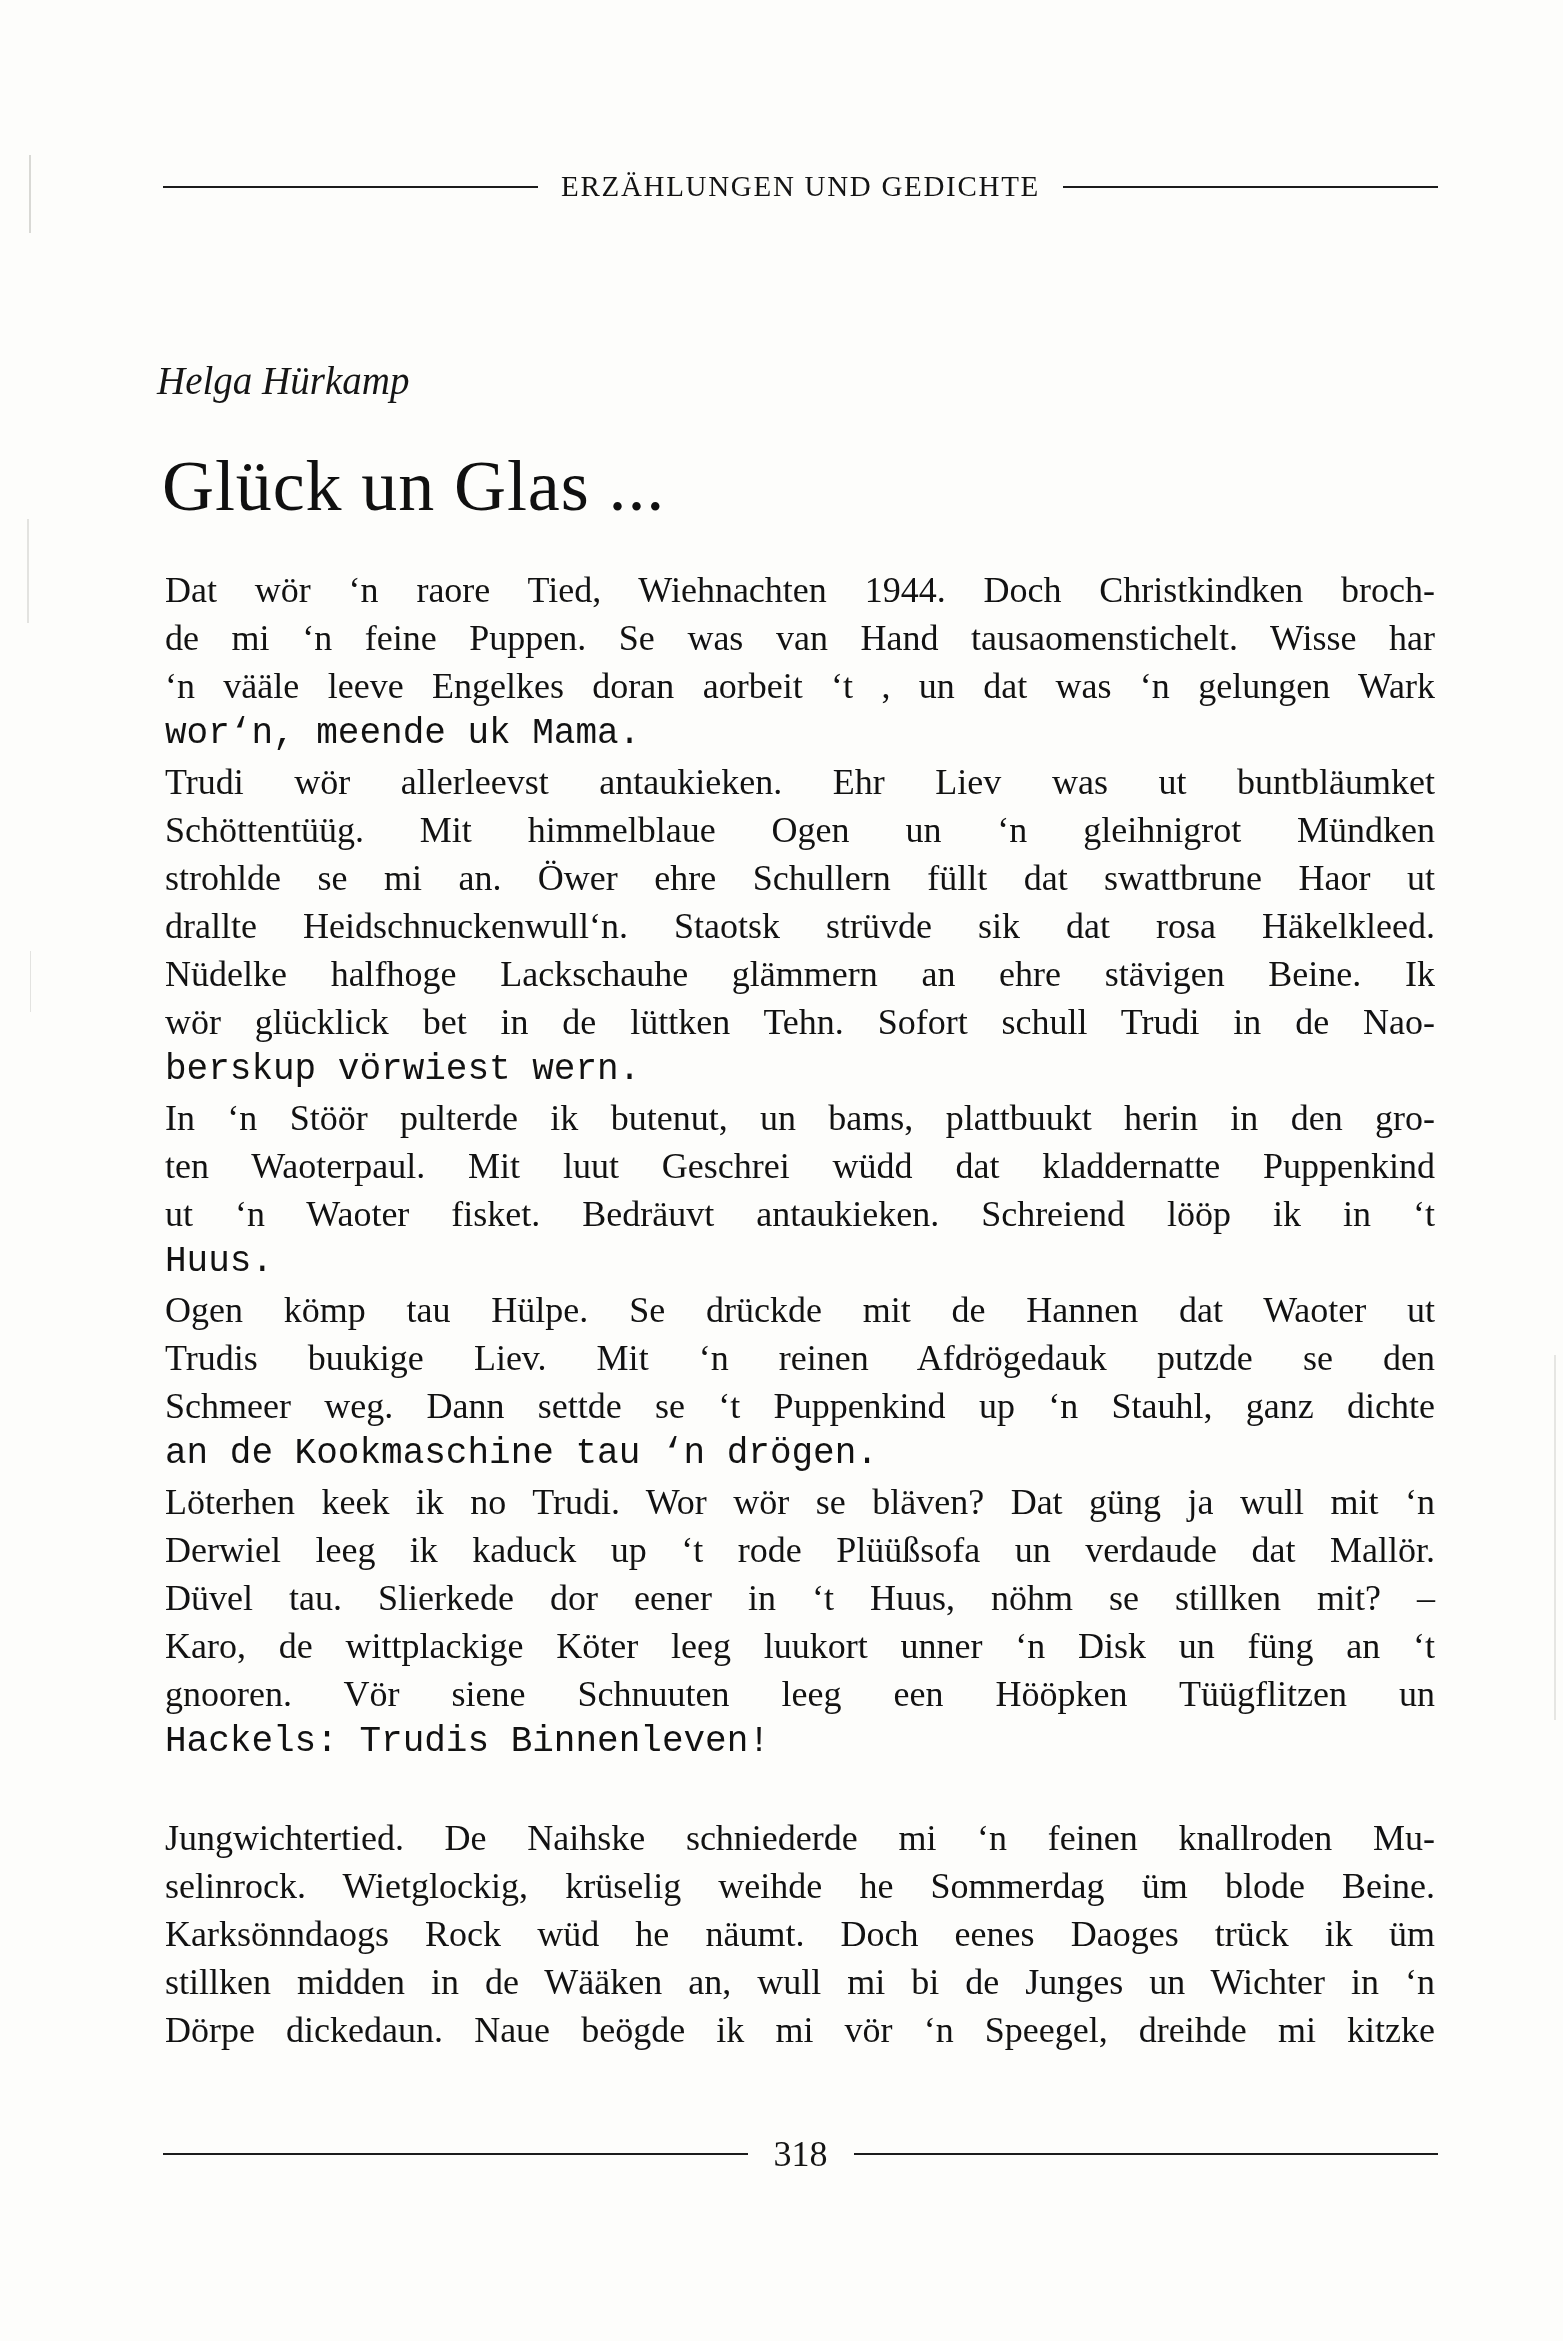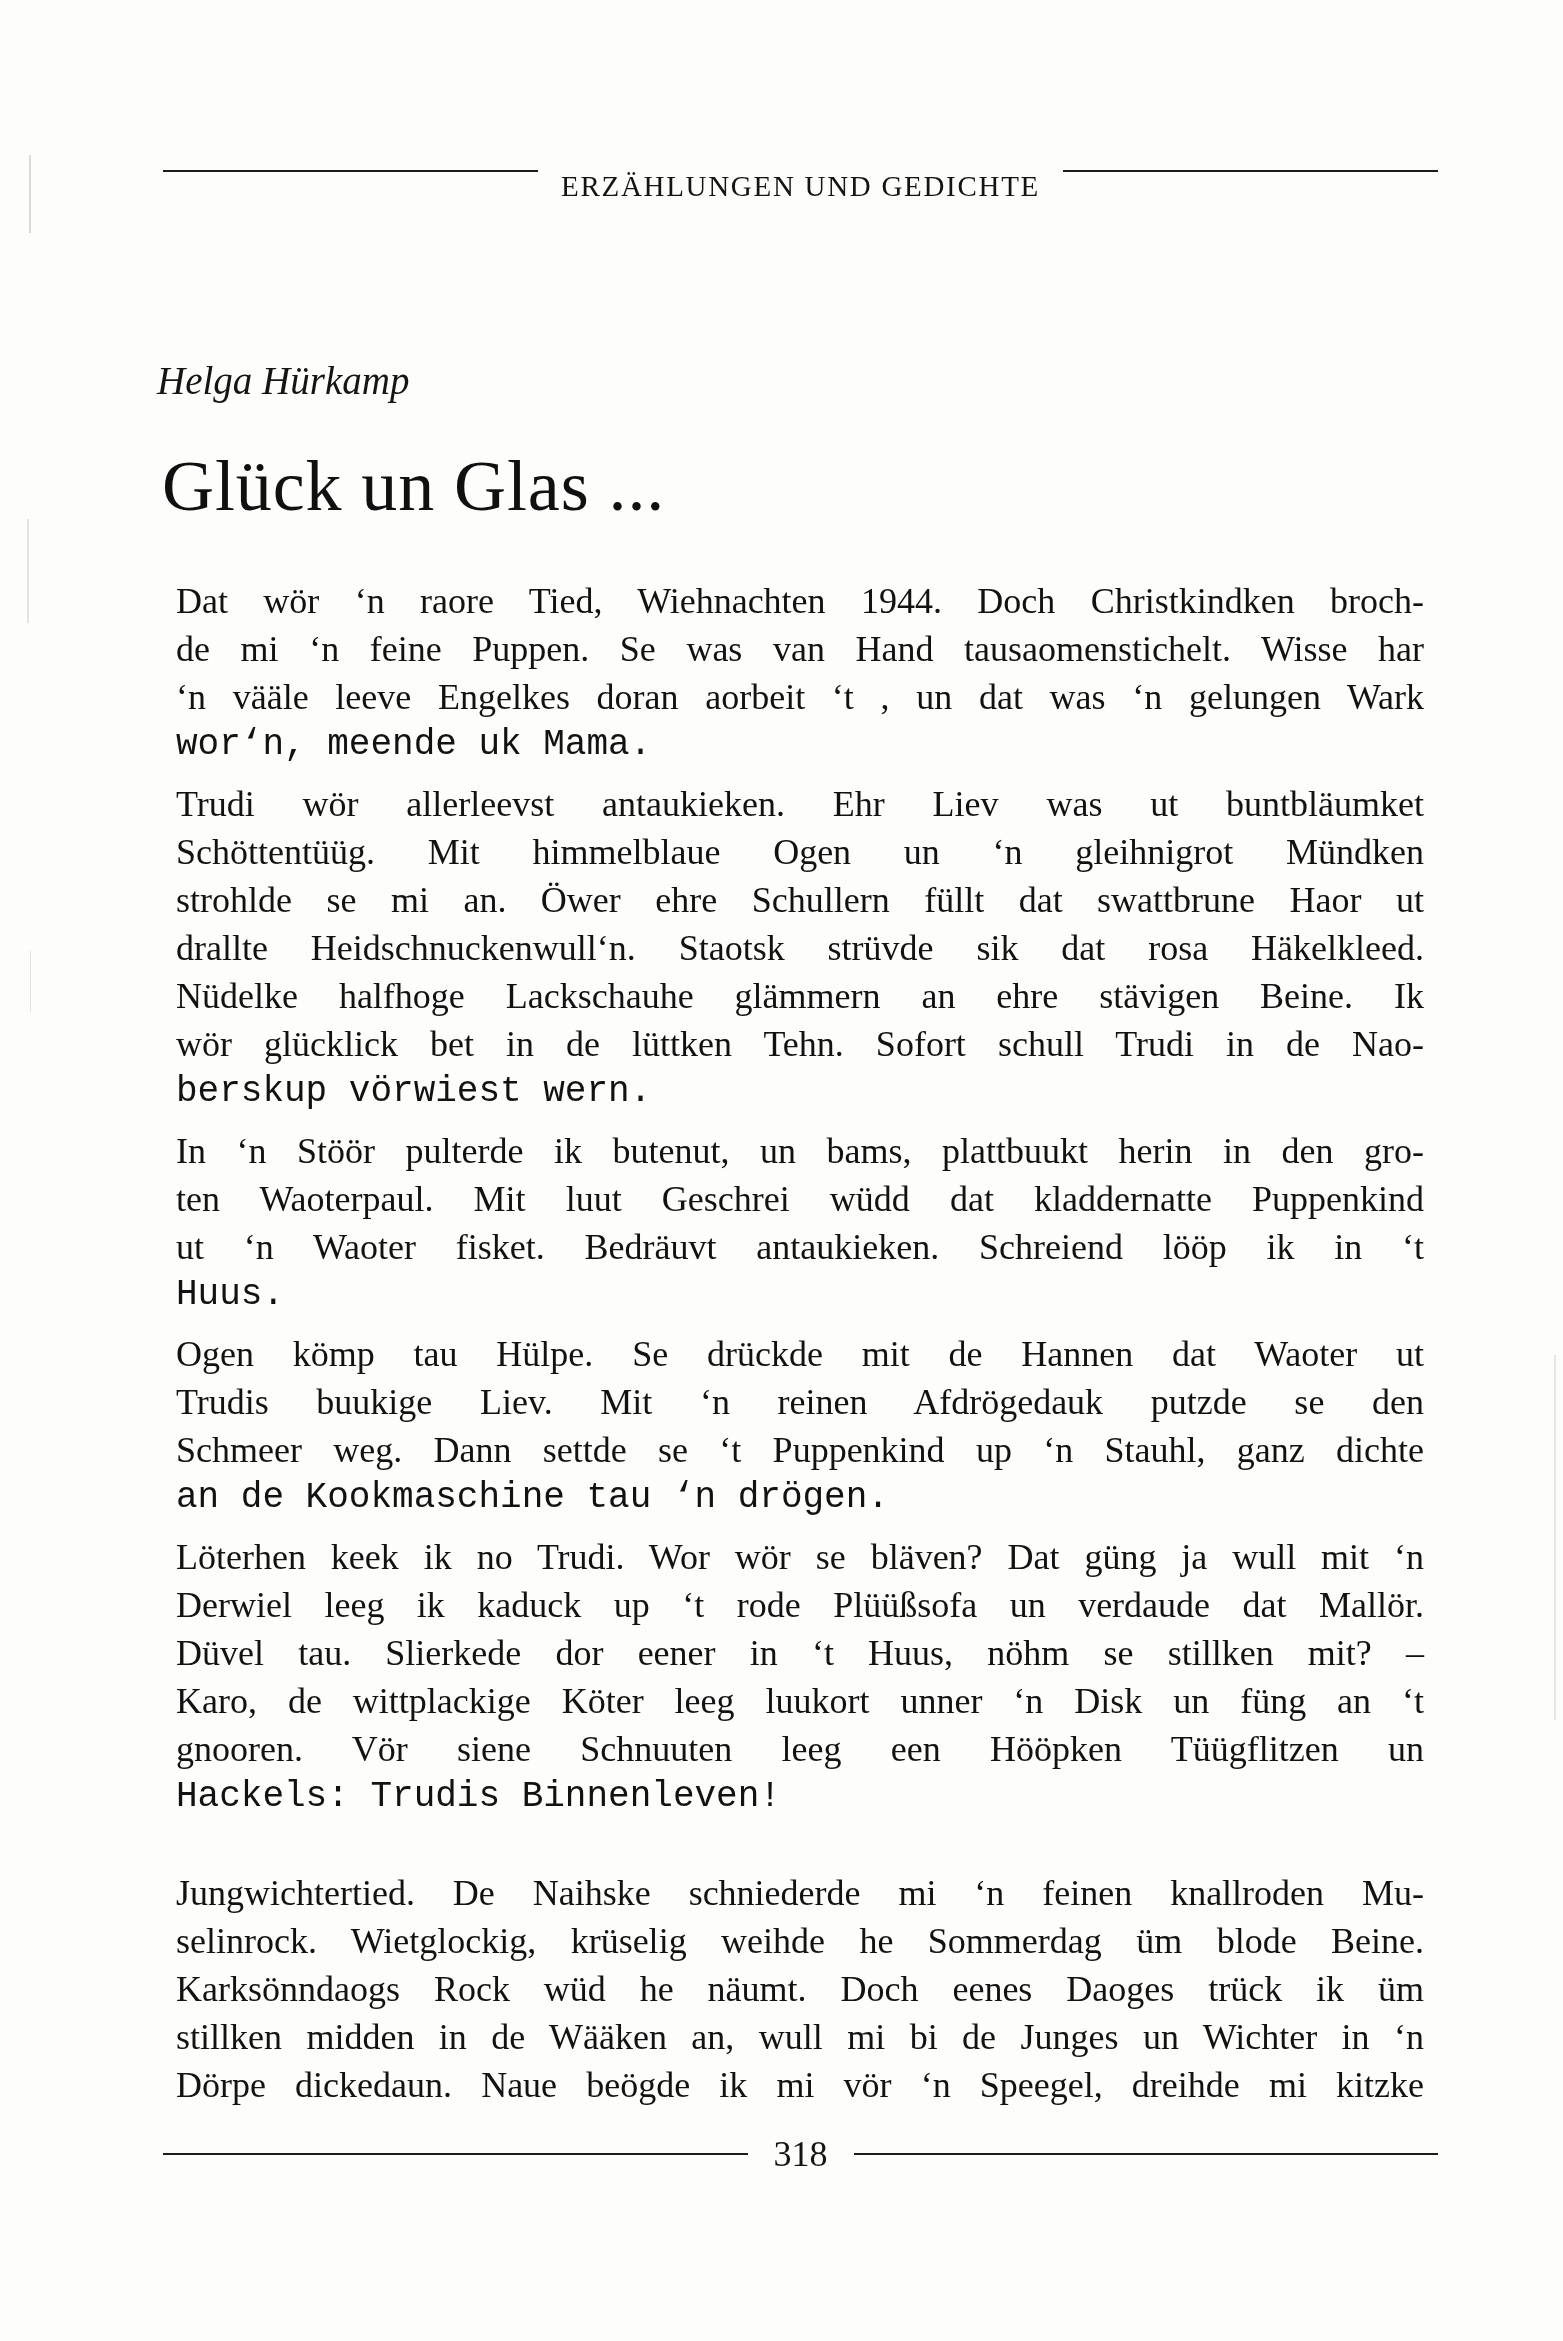--- a/index.html
+++ b/index.html
@@ -18,20 +18,21 @@
     overflow: hidden;
   }
 
   
   .running-header {
     position: absolute;
     left: 163px;
     right: 126px;
     top: 170px;
     display: flex;
+    align-items: center;
     gap: 22.6px;
   }
   .rule {
     flex: 1 1 auto;
     height: 0;
     border-top: 2.6px solid #1c1c1c;
   }
   .running-header .hdr-title {
     flex: 0 0 auto;
     font-size: 29px;
@@ -62,21 +63,21 @@
   
   .story-body {
     position: absolute;
     left: 165px;
     top: 566px;
     width: 1270px;
     font-size: 36px;
     line-height: 48px;
     color: #121212;
   }
-  .para { margin: 11px; }
+  .para { margin: 0; }
   .para.gap { margin-top: 48px; }
   .line {
     text-align: justify;
     text-align-last: justify;
     white-space: normal;
   }
   .line.last {
     text-align-last: left;
     font-family: Liberation Mono, monospace;
   }

